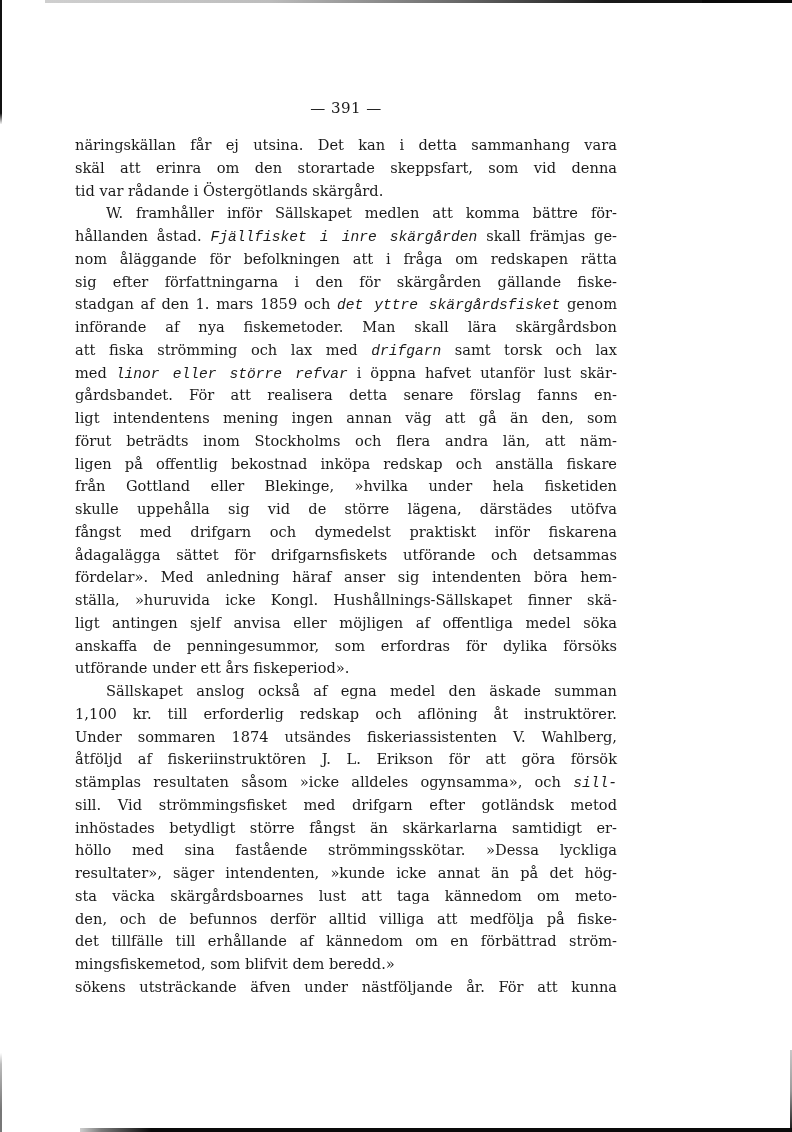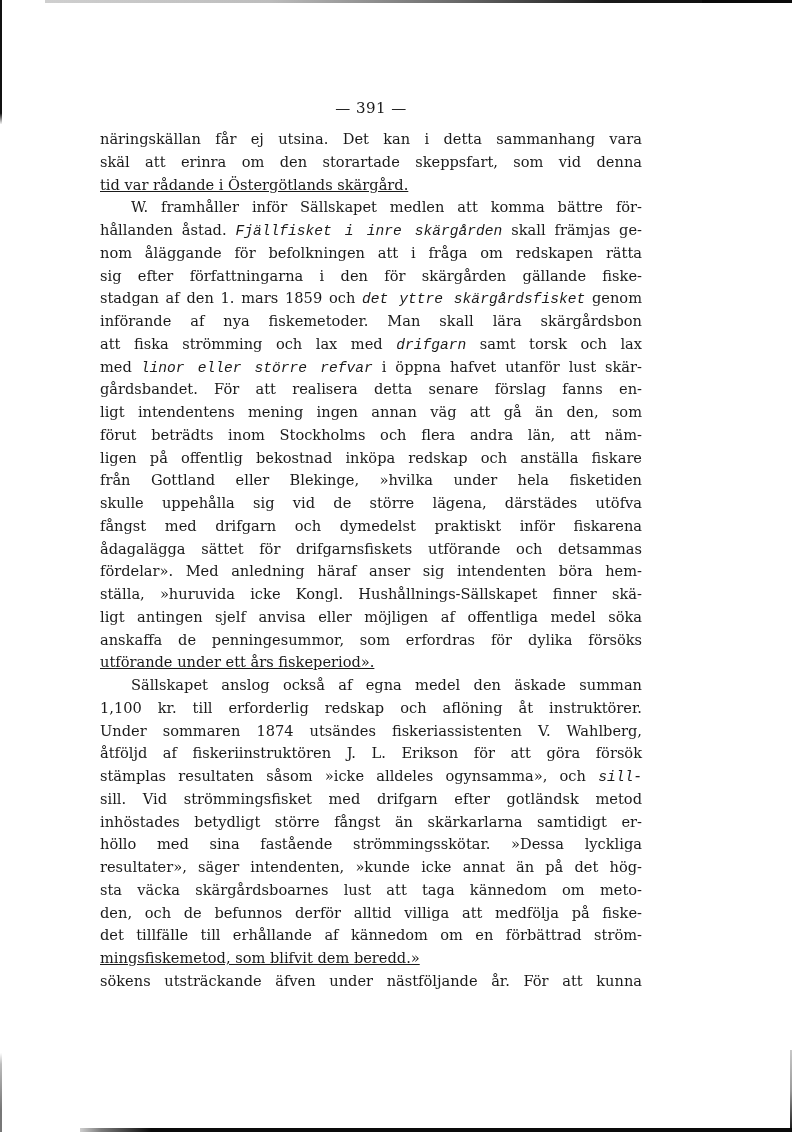--- a/index.html
+++ b/index.html
@@ -27,52 +27,51 @@
     .scan-edge-right {
       position: absolute; right: 0; top: 1050px; width: 2px; height: 82px;
       background: linear-gradient(to bottom, #c8c8c8 0%, #9a9a9a 50%, #555 75%, #111 100%);
     }
     .scan-edge-bottom {
       position: absolute; left: 80px; bottom: 0; width: 712px; height: 4px;
       background: linear-gradient(to right, #cfcfcf 0%, #7a7a7a 3%, #0a0a0a 10%, #0a0a0a 100%);
     }
     .page {
       position: absolute;
-      left: 100px;
+      left: 75px;
       top: 92px;
       width: 542px;
     }
     .page-number {
       text-align: center;
       font-family: "DejaVu Serif", "Liberation Serif", serif;
       font-size: 15px;
       color: #1a1a1a;
       height: 32px;
       line-height: 32px;
       margin-left: 0;
       letter-spacing: 0.5px;
     }
     .body-text {
       font-family: "DejaVu Serif", "Liberation Serif", serif;
       font-size: 14.6px;
       line-height: 22.75px;
       color: #1a1a1a;
-      margin-top: 4px;
+      margin-top: 10px;
     }
     .line {
       display: block;
       white-space: nowrap;
       text-align: justify;
       text-align-last: justify;
       height: 22.75px;
       overflow: visible;
     }
     .line.last {
       text-align-last: left;
-      text-decoration: underline;
     }
     .line.indent {
       padding-left: 31px;
     }
     .it { font-style: italic; font-family: Liberation Mono, monospace; }
   </style>
 </head>
 <body>
 
 <div class="scan-edge-top"></div>

